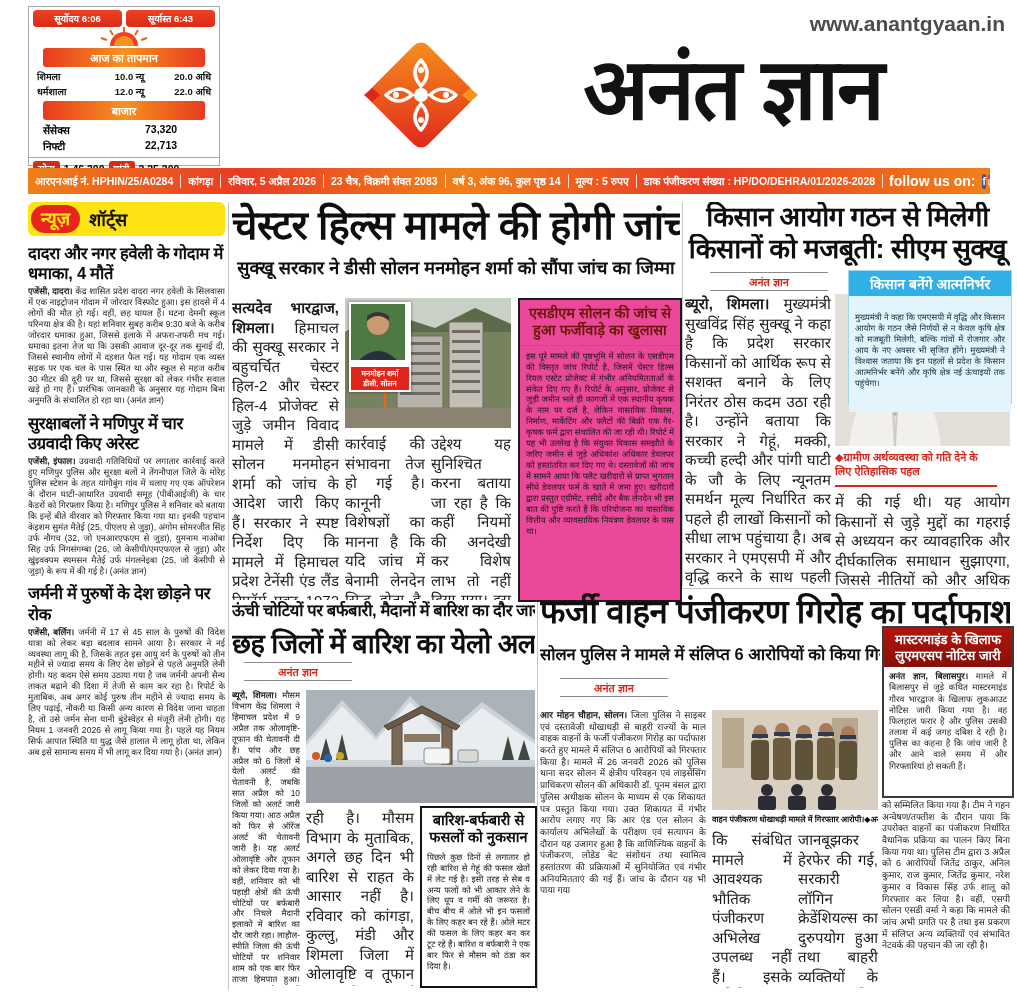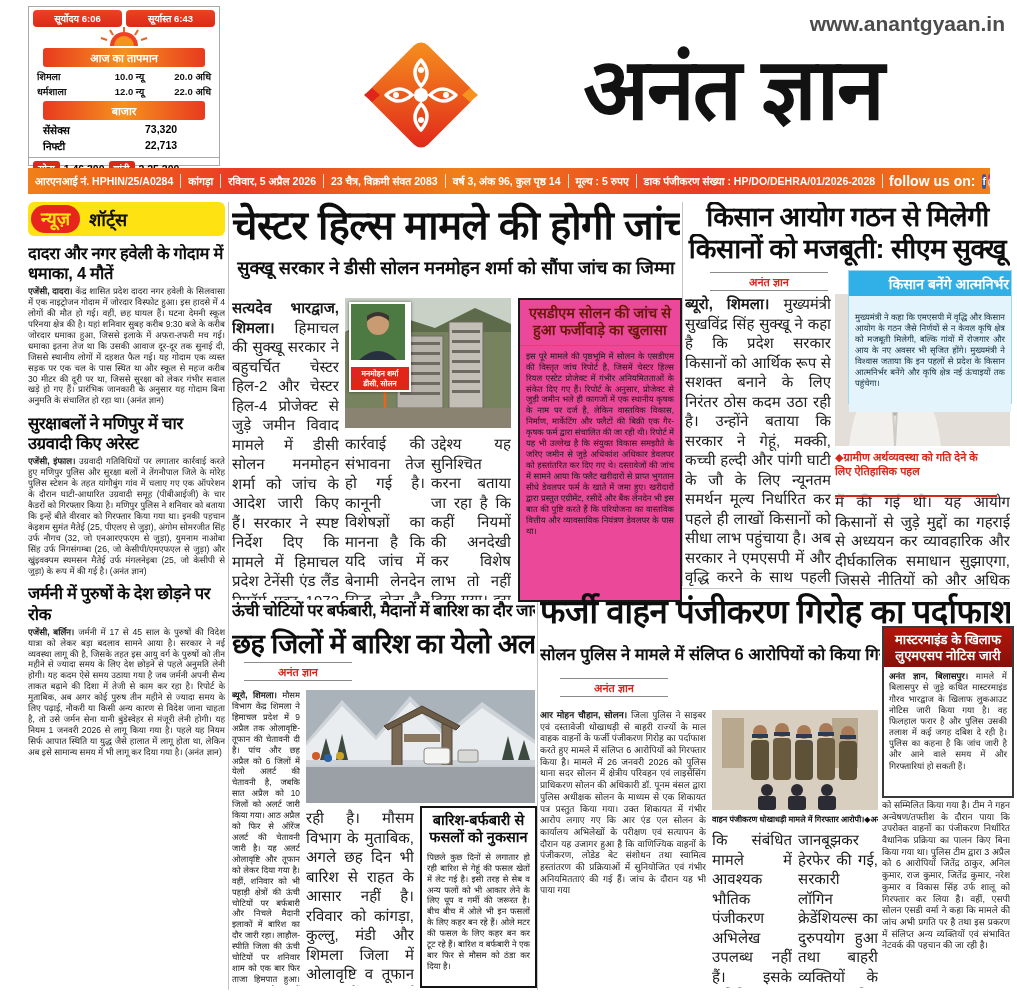--- a/index.html
+++ b/index.html
@@ -42,31 +42,31 @@
   .sicon{width:15px;height:15px;border-radius:3px;display:inline-flex;align-items:center;justify-content:center;
          color:#fff;font-size:10px;font-weight:900;margin:0 1px;}
   
   .sidebar{left:28px;top:202px;width:197px;height:790px;overflow:hidden;}
   .badge{height:30px;background:#ffe212;border-radius:6px;display:flex;align-items:center;padding:2px 3px;}
   .badge .b1{background:#e8251c;color:#ffe212;font-weight:900;font-size:18px;border-radius:14px;padding:1px 10px 3px;}
   .badge .b2{color:#101010;font-weight:900;font-size:18px;margin-left:9px;}
   .sb-title{font-size:16.5px;font-weight:900;line-height:1.22;color:#0d0d0d;margin:7px 0 3px;letter-spacing:-.3px;}
   .sb-body{font-size:8.6px;line-height:1.27;text-align:justify;color:#1b1b1b;overflow:hidden;}
   
-  .kbox-h{background:#30b0e6;color:#fff;font-weight:900;font-size:14px;text-align:right;padding:3px 2px;}
+  .kbox-h{background:#30b0e6;color:#fff;font-weight:900;font-size:14px;text-align:center;padding:3px 2px;}
   .kbox-b{background:#e3f4fc;font-size:8.4px;line-height:1.3;text-align:justify;padding:4px 6px;color:#16323f;overflow:hidden;margin-top:12px;}
   .sdm-box{border:2px solid #1a1a1a;background:#ec4899;}
   .sdm-t{color:#6b1808;font-weight:900;font-size:14.5px;text-align:center;line-height:1.2;
          padding:5px 4px;border-bottom:1px solid #777;}
   .mm-h{background:linear-gradient(180deg,#b3150a,#85100a);color:#fff;font-weight:900;font-size:13px;
         text-align:center;line-height:1.2;padding:4px 3px;}
   .plainbox{border:2px solid #141414;background:#fff;}
   .pb-t{font-weight:900;font-size:14.5px;color:#0d0d0d;text-align:center;line-height:1.2;padding:4px 3px 2px;}
   .caption-red{color:#d6291e;font-weight:800;font-size:11px;line-height:1.3;
-               border-bottom:2px solid #d6291e;padding-bottom:16px;background:rgba(255,255,255,.75);}
+               border-bottom:2px solid #d6291e;padding-bottom:6px;background:rgba(255,255,255,.75);}
   .photo{overflow:hidden;background:#cfd3cd;}
   .plabel{position:absolute;left:0;right:0;bottom:0;background:#e0251a;color:#fff;text-align:center;
           font-size:7.5px;font-weight:800;line-height:1.25;padding:2px 1px;}
   .capline{display:flex;justify-content:space-between;align-items:center;font-size:8px;font-weight:700;color:#111;white-space:nowrap;overflow:hidden;}
   .capline .cr{color:#111;font-weight:800;}
 </style>
 </head>
 <body>
 
 <div class="page">

